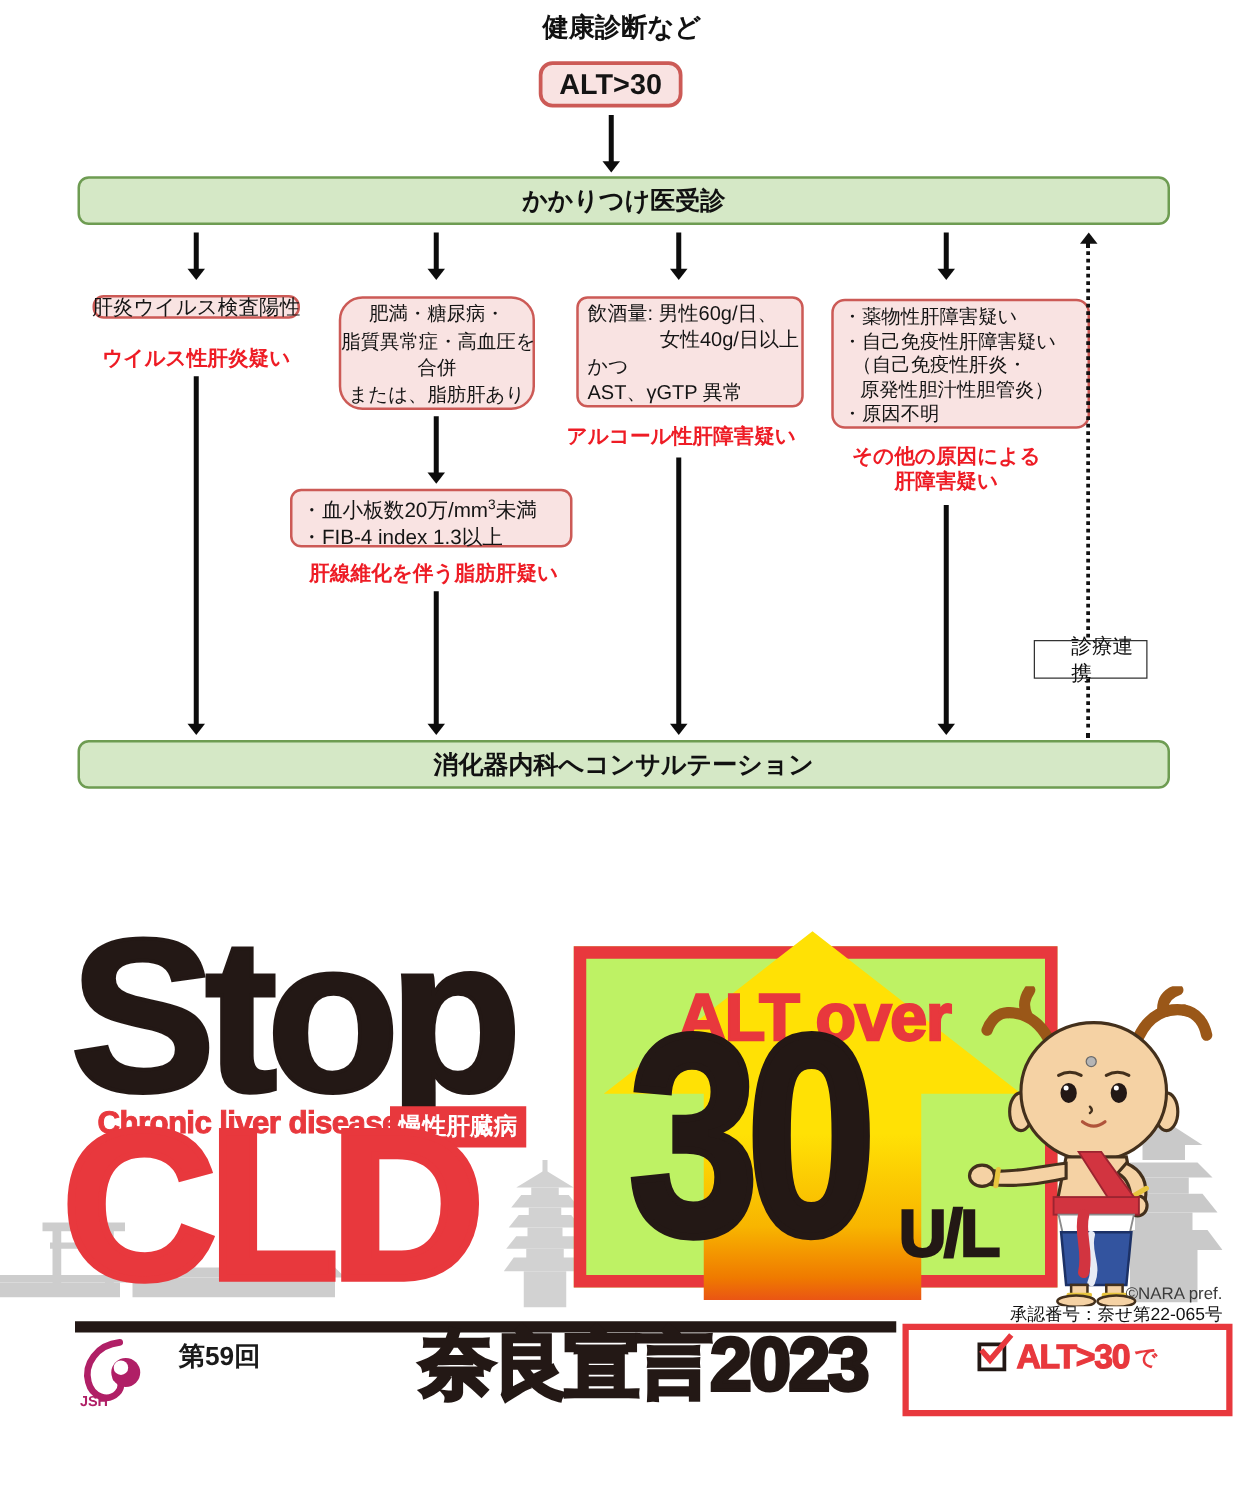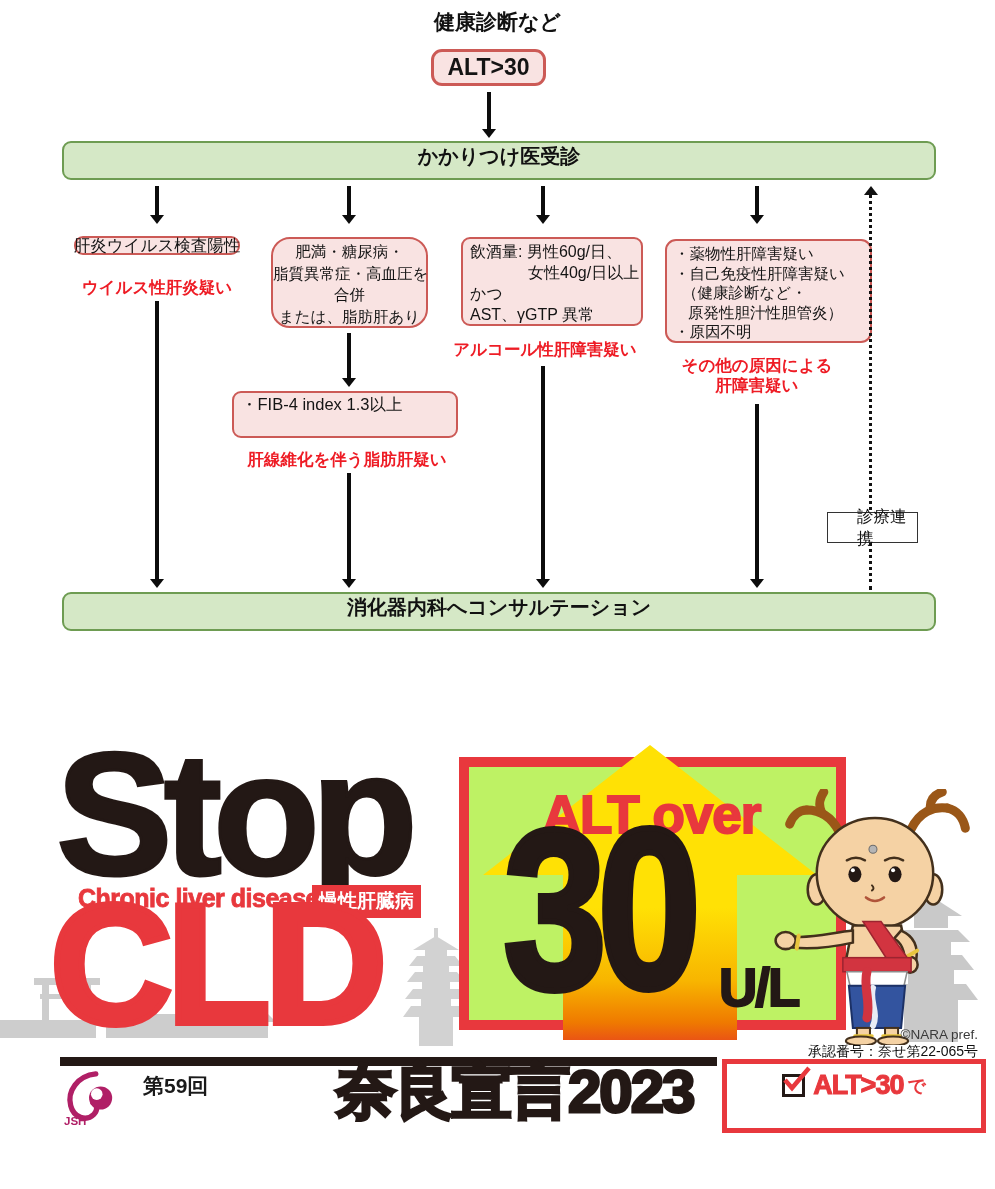--- a/index.html
+++ b/index.html
@@ -4,21 +4,21 @@
 <style>
   html,body{margin:0;padding:0;background:#fff;}
   #canvas{position:relative;width:995px;height:1189px;background:#fff;overflow:hidden;
           font-family:"Liberation Sans","DejaVu Sans",sans-serif;color:#111;}
   
   .pbox{position:absolute;box-sizing:border-box;background:#f9e3e2;border:2.5px solid #cc5a56;
         border-radius:9px;color:#141414;}
   .pbox .ln{white-space:nowrap;}
   .gbar{position:absolute;left:62px;width:874px;height:39px;box-sizing:border-box;
         background:#d5e8c6;border:2.5px solid #6e9c52;border-radius:9px;
-        display:flex;align-items:flex-start;justify-content:center;
+        display:flex;align-items:center;justify-content:center;
         font-size:20px;font-weight:bold;color:#111;}
   .diag{position:absolute;color:#ee1c25;font-weight:bold;font-size:16.5px;
         line-height:20px;text-align:center;}
   .varrow{position:absolute;width:14px;}
   .varrow .shaft{position:absolute;left:5.25px;top:0;bottom:8px;width:3.5px;background:#0c0c0c;}
   .varrow .head{position:absolute;left:0;bottom:0;width:0;height:0;
         border-left:7px solid transparent;border-right:7px solid transparent;
         border-top:9px solid #0c0c0c;}
   .dotarrow{position:absolute;width:14px;}
   .dotarrow .dshaft{position:absolute;left:5px;top:8px;bottom:0;width:0;border-left:3.5px dotted #111;}
@@ -122,20 +122,21 @@
       <div class="ln">肥満・糖尿病・</div>
       <div class="ln">脂質異常症・高血圧を</div>
       <div class="ln">合併</div>
       <div class="ln">または、脂肪肝あり</div>
     </div>
     <div class="varrow" style="left:342px;top:333px;height:54px;">
         <i class="shaft"></i>
         <i class="head"></i>
       </div>
     <div class="pbox" style="left:232px;top:391px;width:226px;height:47px;font-size:16.5px;line-height:21.5px;padding:1px 0 0 7px;">
+      <div class="ln"><span>・血小板数20万/mm</span><sup>3</sup><span>未満</span></div>
       <div class="ln">・FIB-4 index 1.3以上</div>
     </div>
     <div class="diag" style="left:225px;top:449px;width:244px;">肝線維化を伴う脂肪肝疑い</div>
     <div class="varrow" style="left:342px;top:473px;height:115px;">
         <i class="shaft"></i>
         <i class="head"></i>
       </div>
 
     <div class="pbox" style="left:461px;top:237px;width:182px;height:89px;font-size:16px;line-height:21px;padding:2px 0 0 7px;">
       <div class="ln">飲酒量: 男性60g/日、</div>
@@ -145,21 +146,21 @@
     </div>
     <div class="diag" style="left:443px;top:339px;width:204px;">アルコール性肝障害疑い</div>
     <div class="varrow" style="left:536px;top:366px;height:222px;">
         <i class="shaft"></i>
         <i class="head"></i>
       </div>
 
     <div class="pbox" style="left:665px;top:239px;width:207px;height:104px;border-radius:11px;font-size:15.5px;line-height:19.5px;padding:3px 0 0 7px;">
       <div class="ln">・薬物性肝障害疑い</div>
       <div class="ln">・自己免疫性肝障害疑い</div>
-      <div class="ln" style="padding-left:8px;">（健康診断など・</div>
+      <div class="ln" style="padding-left:8px;">（自己免疫性肝炎・</div>
       <div class="ln" style="padding-left:14px;">原発性胆汁性胆管炎）</div>
       <div class="ln">・原因不明</div>
     </div>
     <div class="diag" style="left:657px;top:355px;width:200px;">
       <div>その他の原因による</div>
       <div>肝障害疑い</div>
     </div>
     <div class="varrow" style="left:750px;top:404px;height:184px;">
         <i class="shaft"></i>
         <i class="head"></i>

